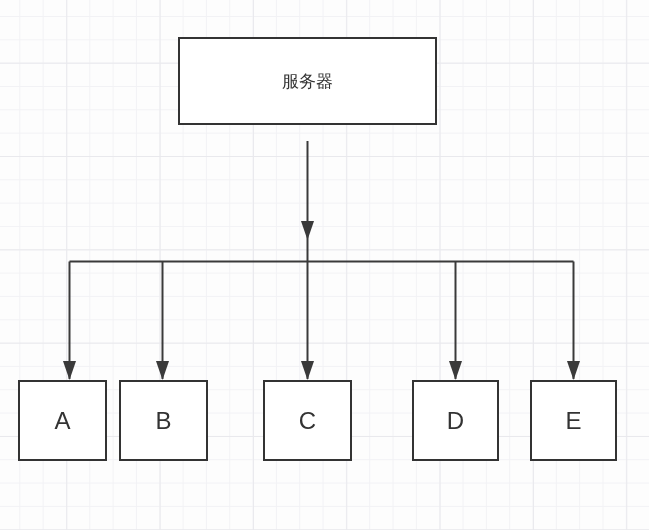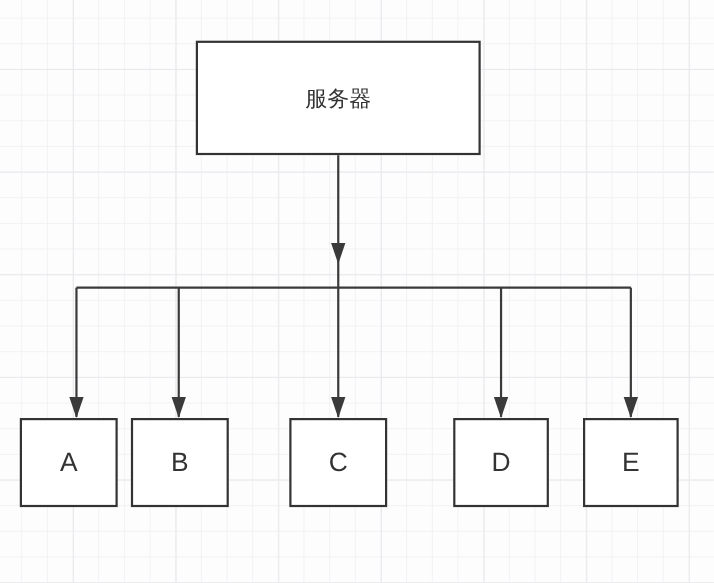--- a/index.html
+++ b/index.html
@@ -57,22 +57,22 @@
     display: flex;
     align-items: center;
     justify-content: center;
     color: #333333;
     cursor: default;
   }
   .node-server {
     left: 178px;
     top: 37px;
     width: 259px;
-    height: 104px;
-    font-size: 20px;
+    height: 88px;
+    font-size: 17px;
   }
   .node-leaf {
     top: 380px;
     height: 81px;
     font-size: 24px;
   }
   .node-a { left: 18px;  width: 89px; }
   .node-b { left: 119px; width: 89px; }
   .node-c { left: 263px; width: 89px; }
   .node-d { left: 412px; width: 87px; }

